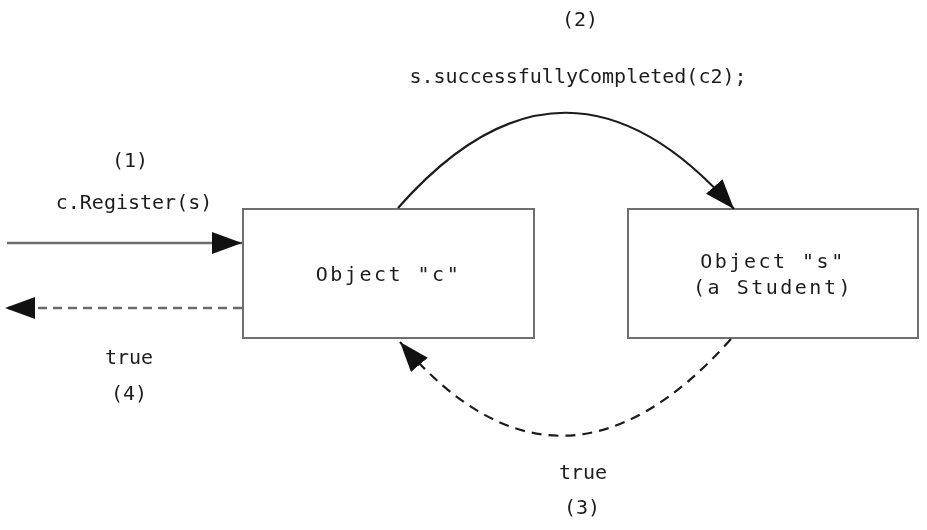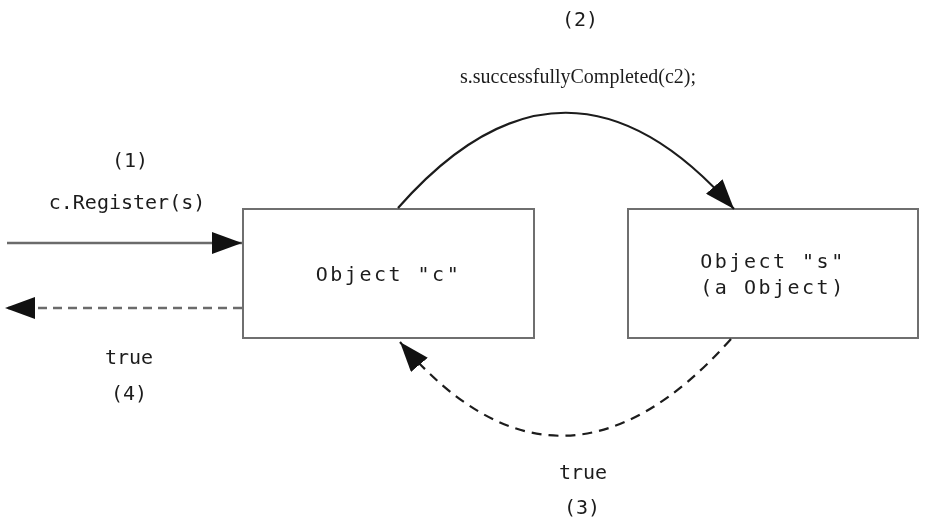--- a/index.html
+++ b/index.html
@@ -38,39 +38,39 @@
   .box-s { left: 627px; top: 208px; width: 292px; height: 131px; }
   .lbl {
     position: absolute;
     transform: translateX(-50%);
     font-size: 20px;
     line-height: 26px;
     white-space: nowrap;
     z-index: 1;
   }
   .lbl-step2-num   { left: 580px; top: 6px;   }
-  .lbl-step2-label { left: 578px; top: 63px; font-family: Liberation Serif, serif;  }
+  .lbl-step2-label { left: 578px; top: 63px;  }
   .lbl-step1-num   { left: 130px; top: 147px; }
-  .lbl-step1-label { left: 127px; top: 189px; }
+  .lbl-step1-label { left: 134px; top: 189px; }
   .lbl-step4-label { left: 129px; top: 344px; }
   .lbl-step4-num   { left: 129px; top: 380px; }
   .lbl-step3-label { left: 583px; top: 459px; }
   .lbl-step3-num   { left: 582px; top: 494px; }
 </style>
 </head>
 <body>
 
 <div class="stage">
 
   <div class="box box-c">
     <div>Object "c"</div>
   </div>
   <div class="box box-s">
     <div>Object "s"</div>
-    <div>(a Object)</div>
+    <div>(a Student)</div>
   </div>
 
   <div class="lbl lbl-step2-num">(2)</div>
   <div class="lbl lbl-step2-label">s.successfullyCompleted(c2);</div>
   <div class="lbl lbl-step1-num">(1)</div>
   <div class="lbl lbl-step1-label">c.Register(s)</div>
   <div class="lbl lbl-step4-label">true</div>
   <div class="lbl lbl-step4-num">(4)</div>
   <div class="lbl lbl-step3-label">true</div>
   <div class="lbl lbl-step3-num">(3)</div>

